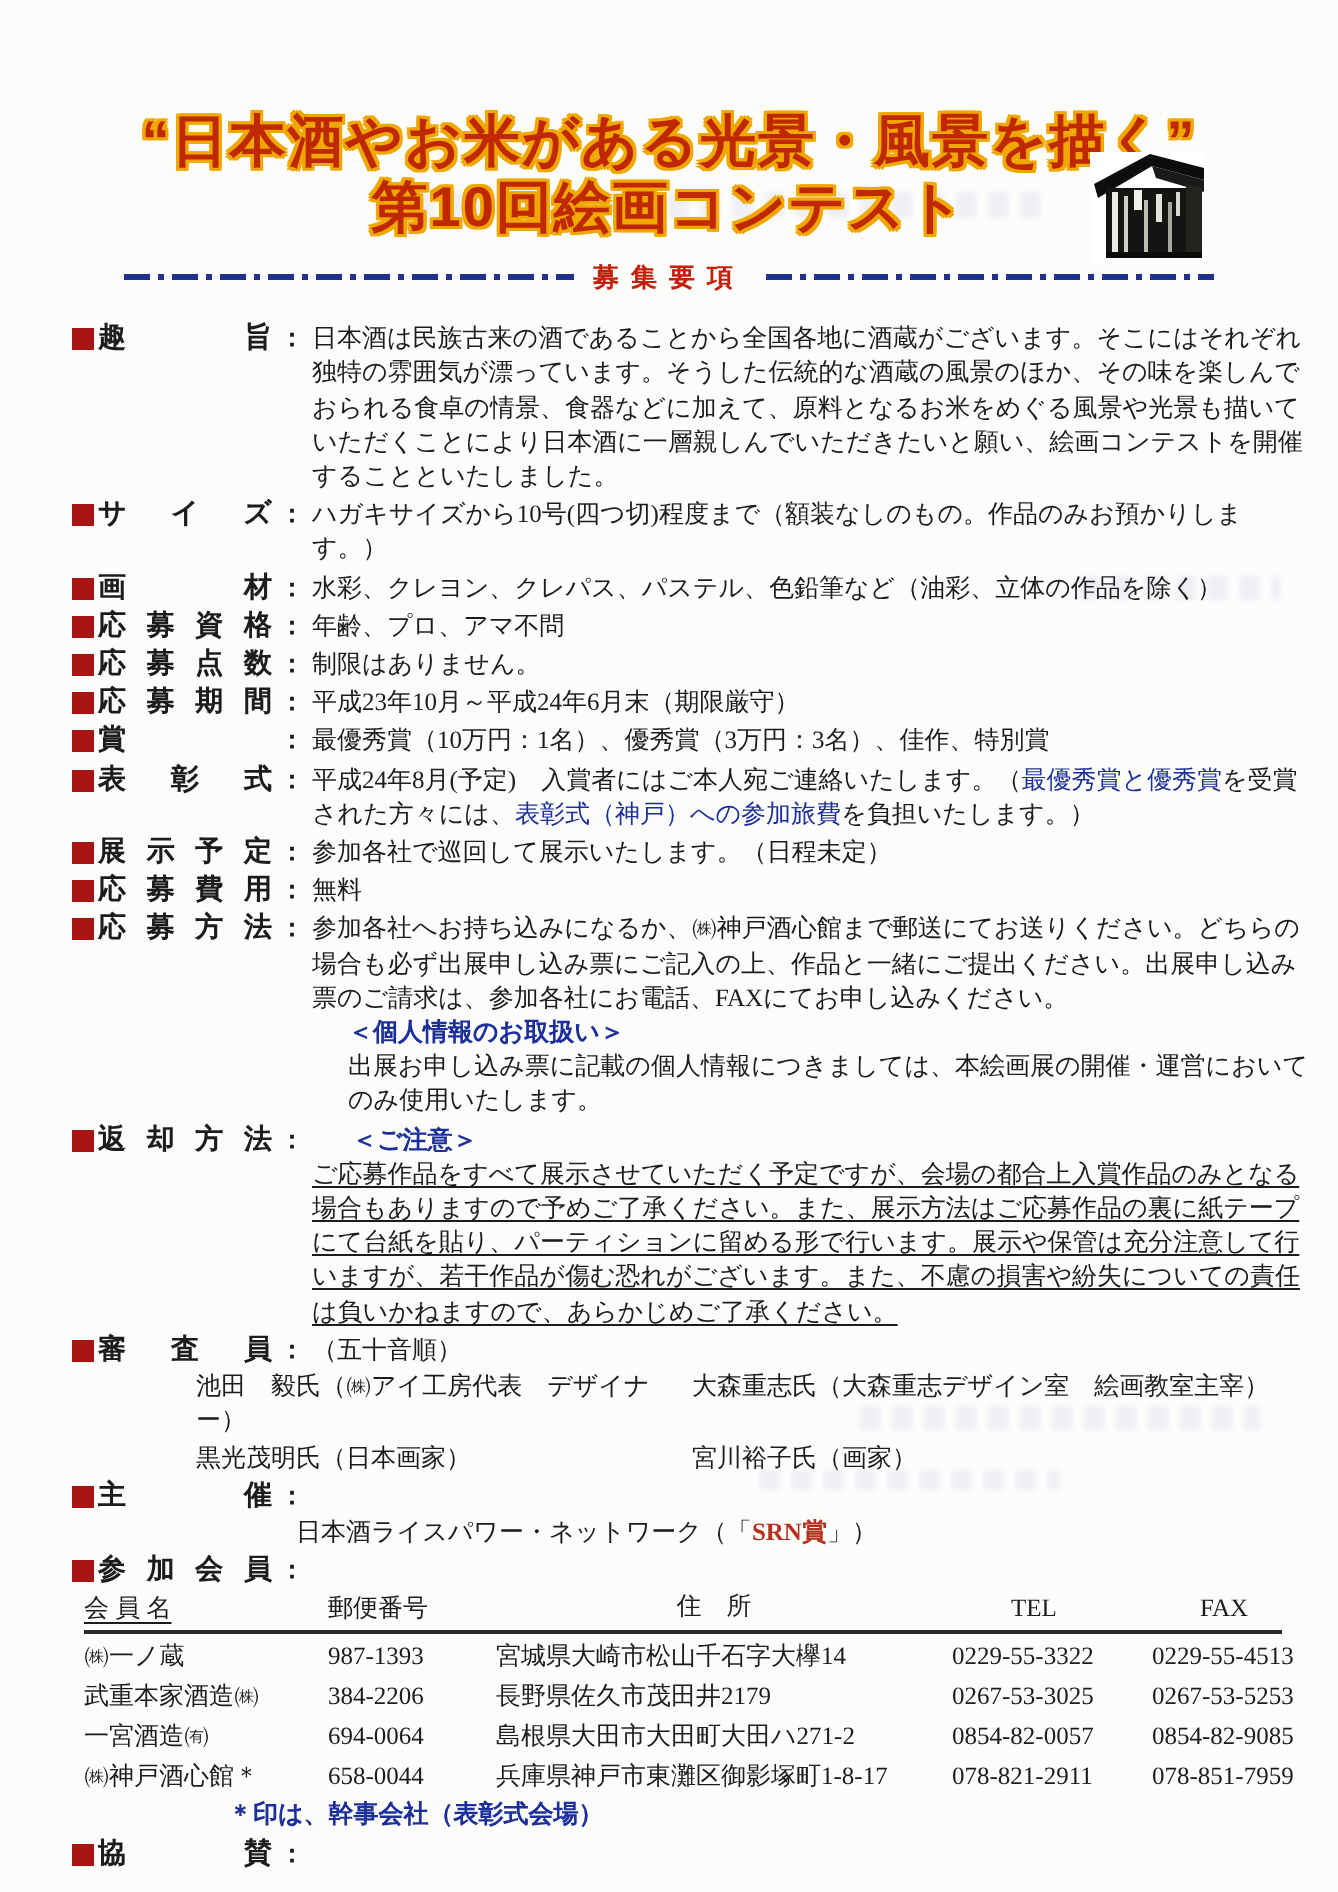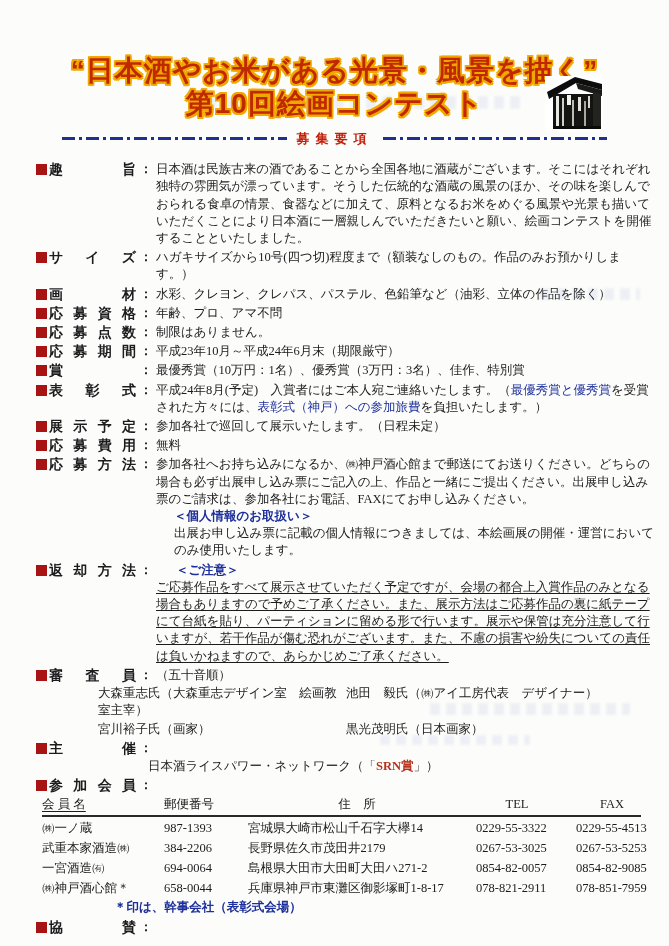--- a/index.html
+++ b/index.html
@@ -248,24 +248,24 @@
 
     <div class="sec">
       <div class="lbl">
         <span class="sq"></span>
         <span class="lt">審査員</span>
       </div>
       <span class="colon">：</span>
       <div class="cnt">（五十音順）</div>
     </div>
     <div class="judges">
+      <span>池田　毅氏（㈱アイ工房代表　デザイナー）</span>
       <span>大森重志氏（大森重志デザイン室　絵画教室主宰）</span>
-      <span>池田　毅氏（㈱アイ工房代表　デザイナー）</span>
+      <span>黒光茂明氏（日本画家）</span>
       <span>宮川裕子氏（画家）</span>
-      <span>黒光茂明氏（日本画家）</span>
     </div>
 
     <div class="sec">
       <div class="lbl">
         <span class="sq"></span>
         <span class="lt">主　催</span>
       </div>
       <span class="colon">：</span>
       <div class="cnt"></div>
     </div>
@@ -279,21 +279,21 @@
         <span class="lt">参加会員</span>
       </div>
       <span class="colon">：</span>
       <div class="cnt"></div>
     </div>
 
     <div class="member-table">
       <div class="t-row t-head">
         <span class="c0">会 員 名</span>
         <span class="c1">郵便番号</span>
-        <span class="c2" style="text-align:center;">住　所</span>
+        <span class="c2" style="text-align:center;font-family:Liberation Mono, monospace;">住　所</span>
         <span class="c3">TEL</span>
         <span class="c4">FAX</span>
       </div>
       <div class="t-body">
         <div class="t-row">
           <span class="c0">㈱一ノ蔵</span>
           <span class="c1">987-1393</span>
           <span class="c2">宮城県大崎市松山千石字大欅14</span>
           <span class="c3">0229-55-3322</span>
           <span class="c4">0229-55-4513</span>

